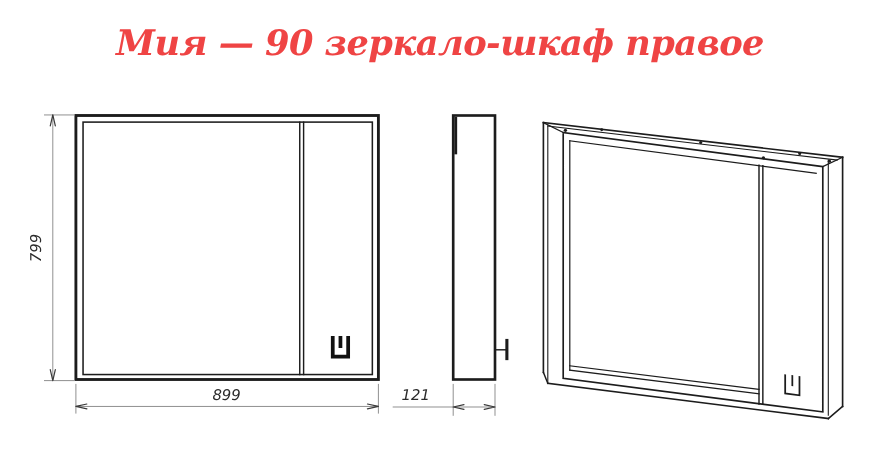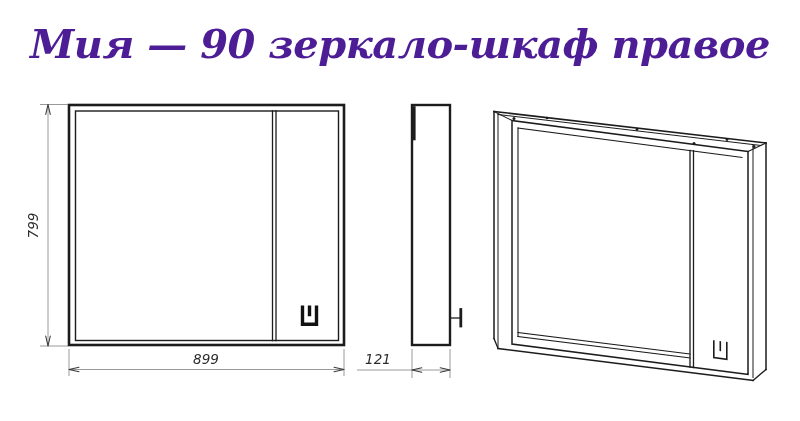--- a/index.html
+++ b/index.html
@@ -1,20 +1,20 @@
 <!DOCTYPE html>
 <html><head>
 <meta charset="utf-8">
 <style>
   html,body{margin:0;padding:0;background:#ffffff;}
   .canvas{position:relative;width:800px;height:421px;background:#ffffff;overflow:hidden;
           font-family:"DejaVu Sans","Liberation Sans",sans-serif;}
   .title{position:absolute;top:20px;left:0;width:800px;margin:0;text-align:center;
          font-family:"DejaVu Serif","Liberation Serif",serif;
-         font-style:italic;font-weight:700;font-size:40px;letter-spacing:-0.5px;color:#4c1d95;}
+         font-style:italic;font-weight:700;font-size:32px;letter-spacing:-0.5px;color:#ef4444;}
   svg{position:absolute;top:0;left:0;}
   .ln{stroke:#1c1c1c;fill:none;stroke-linecap:square;}
   .sw26{stroke-width:2.6;} .sw24{stroke-width:2.4;} .sw15{stroke-width:1.5;}
   .sw14{stroke-width:1.4;} .sw13{stroke-width:1.3;} .sw11{stroke-width:1.1;}
   .sw10{stroke-width:1.0;}
   .dim{stroke:#8f8f8f;stroke-width:0.9;fill:none;}
   .arr{stroke:#3a3a3a;stroke-width:1.1;fill:none;stroke-linecap:round;}
   .dimtext{fill:#2b2b2b;font-family:"DejaVu Sans","Liberation Sans",sans-serif;
            font-style:italic;font-size:13.5px;}
   .logoF{stroke:#111111;stroke-width:3.4;fill:none;stroke-linecap:butt;}

